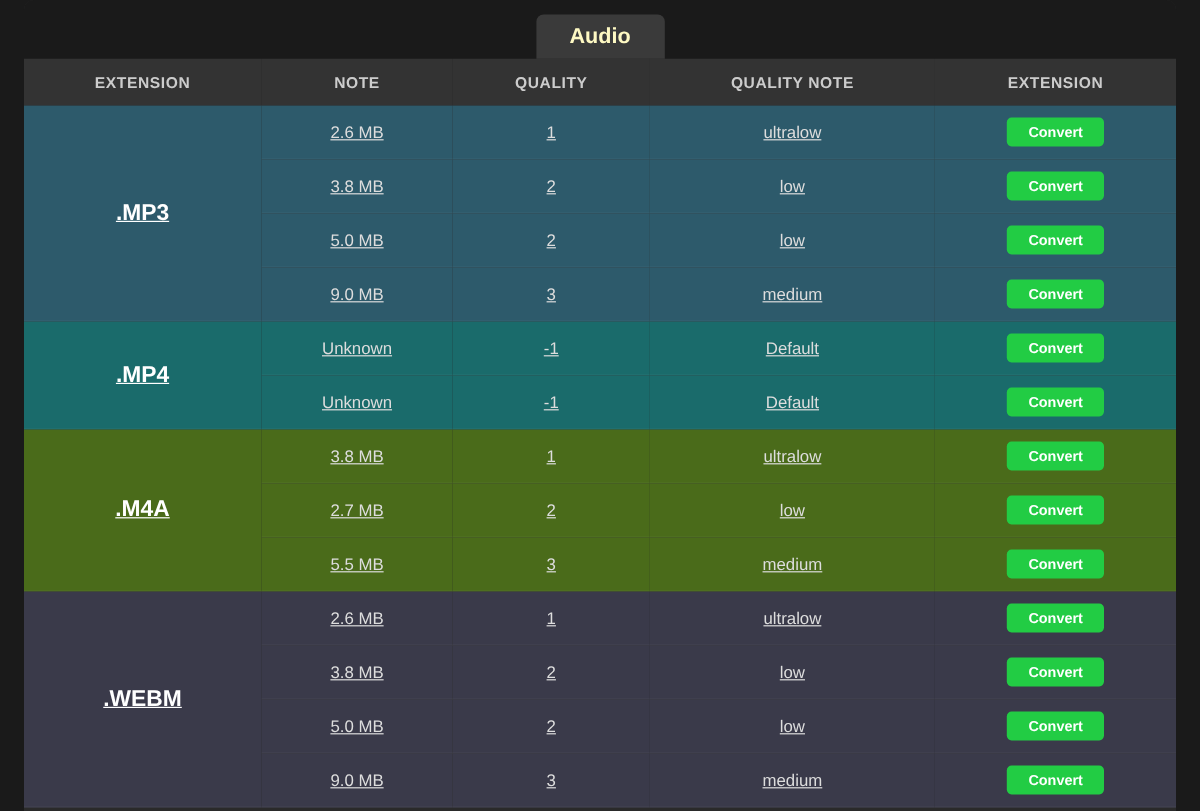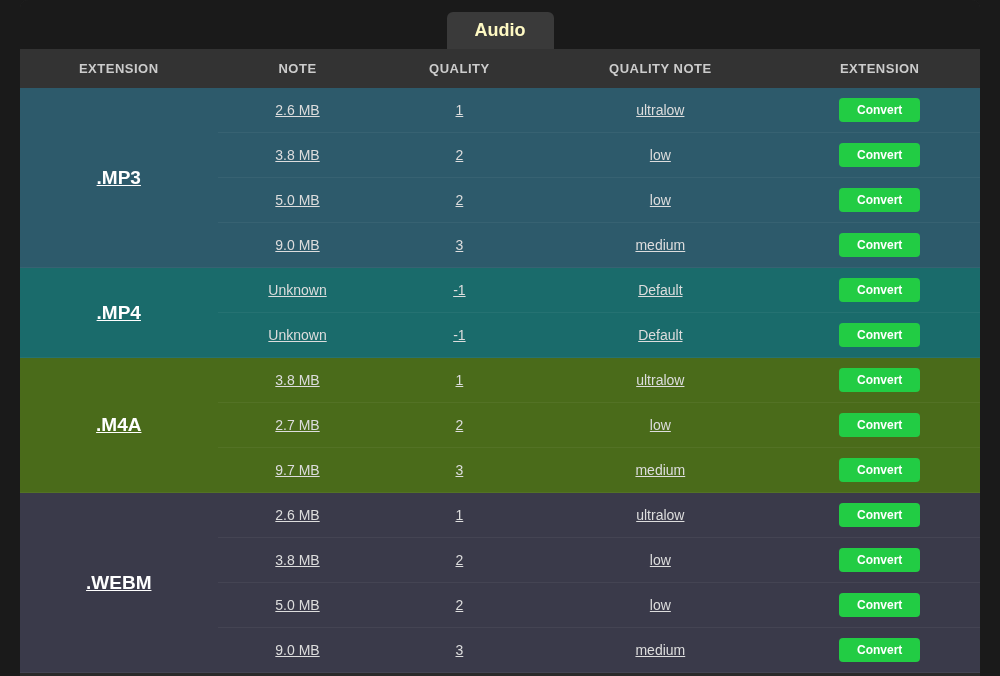--- a/index.html
+++ b/index.html
@@ -152,21 +152,21 @@
           <td>ultralow</td>
           <td><button class="convert-btn">Convert</button></td>
         </tr>
         <tr class="row-m4a">
           <td>2.7 MB</td>
           <td>2</td>
           <td>low</td>
           <td><button class="convert-btn">Convert</button></td>
         </tr>
         <tr class="row-m4a">
-          <td>9.7 MB</td>
+          <td>5.5 MB</td>
           <td>3</td>
           <td>medium</td>
           <td><button class="convert-btn">Convert</button></td>
         </tr>
         <tr class="row-webm">
           <td rowspan="4" class="ext-cell">.WEBM</td>
           <td>2.6 MB</td>
           <td>1</td>
           <td>ultralow</td>
           <td><button class="convert-btn">Convert</button></td>

